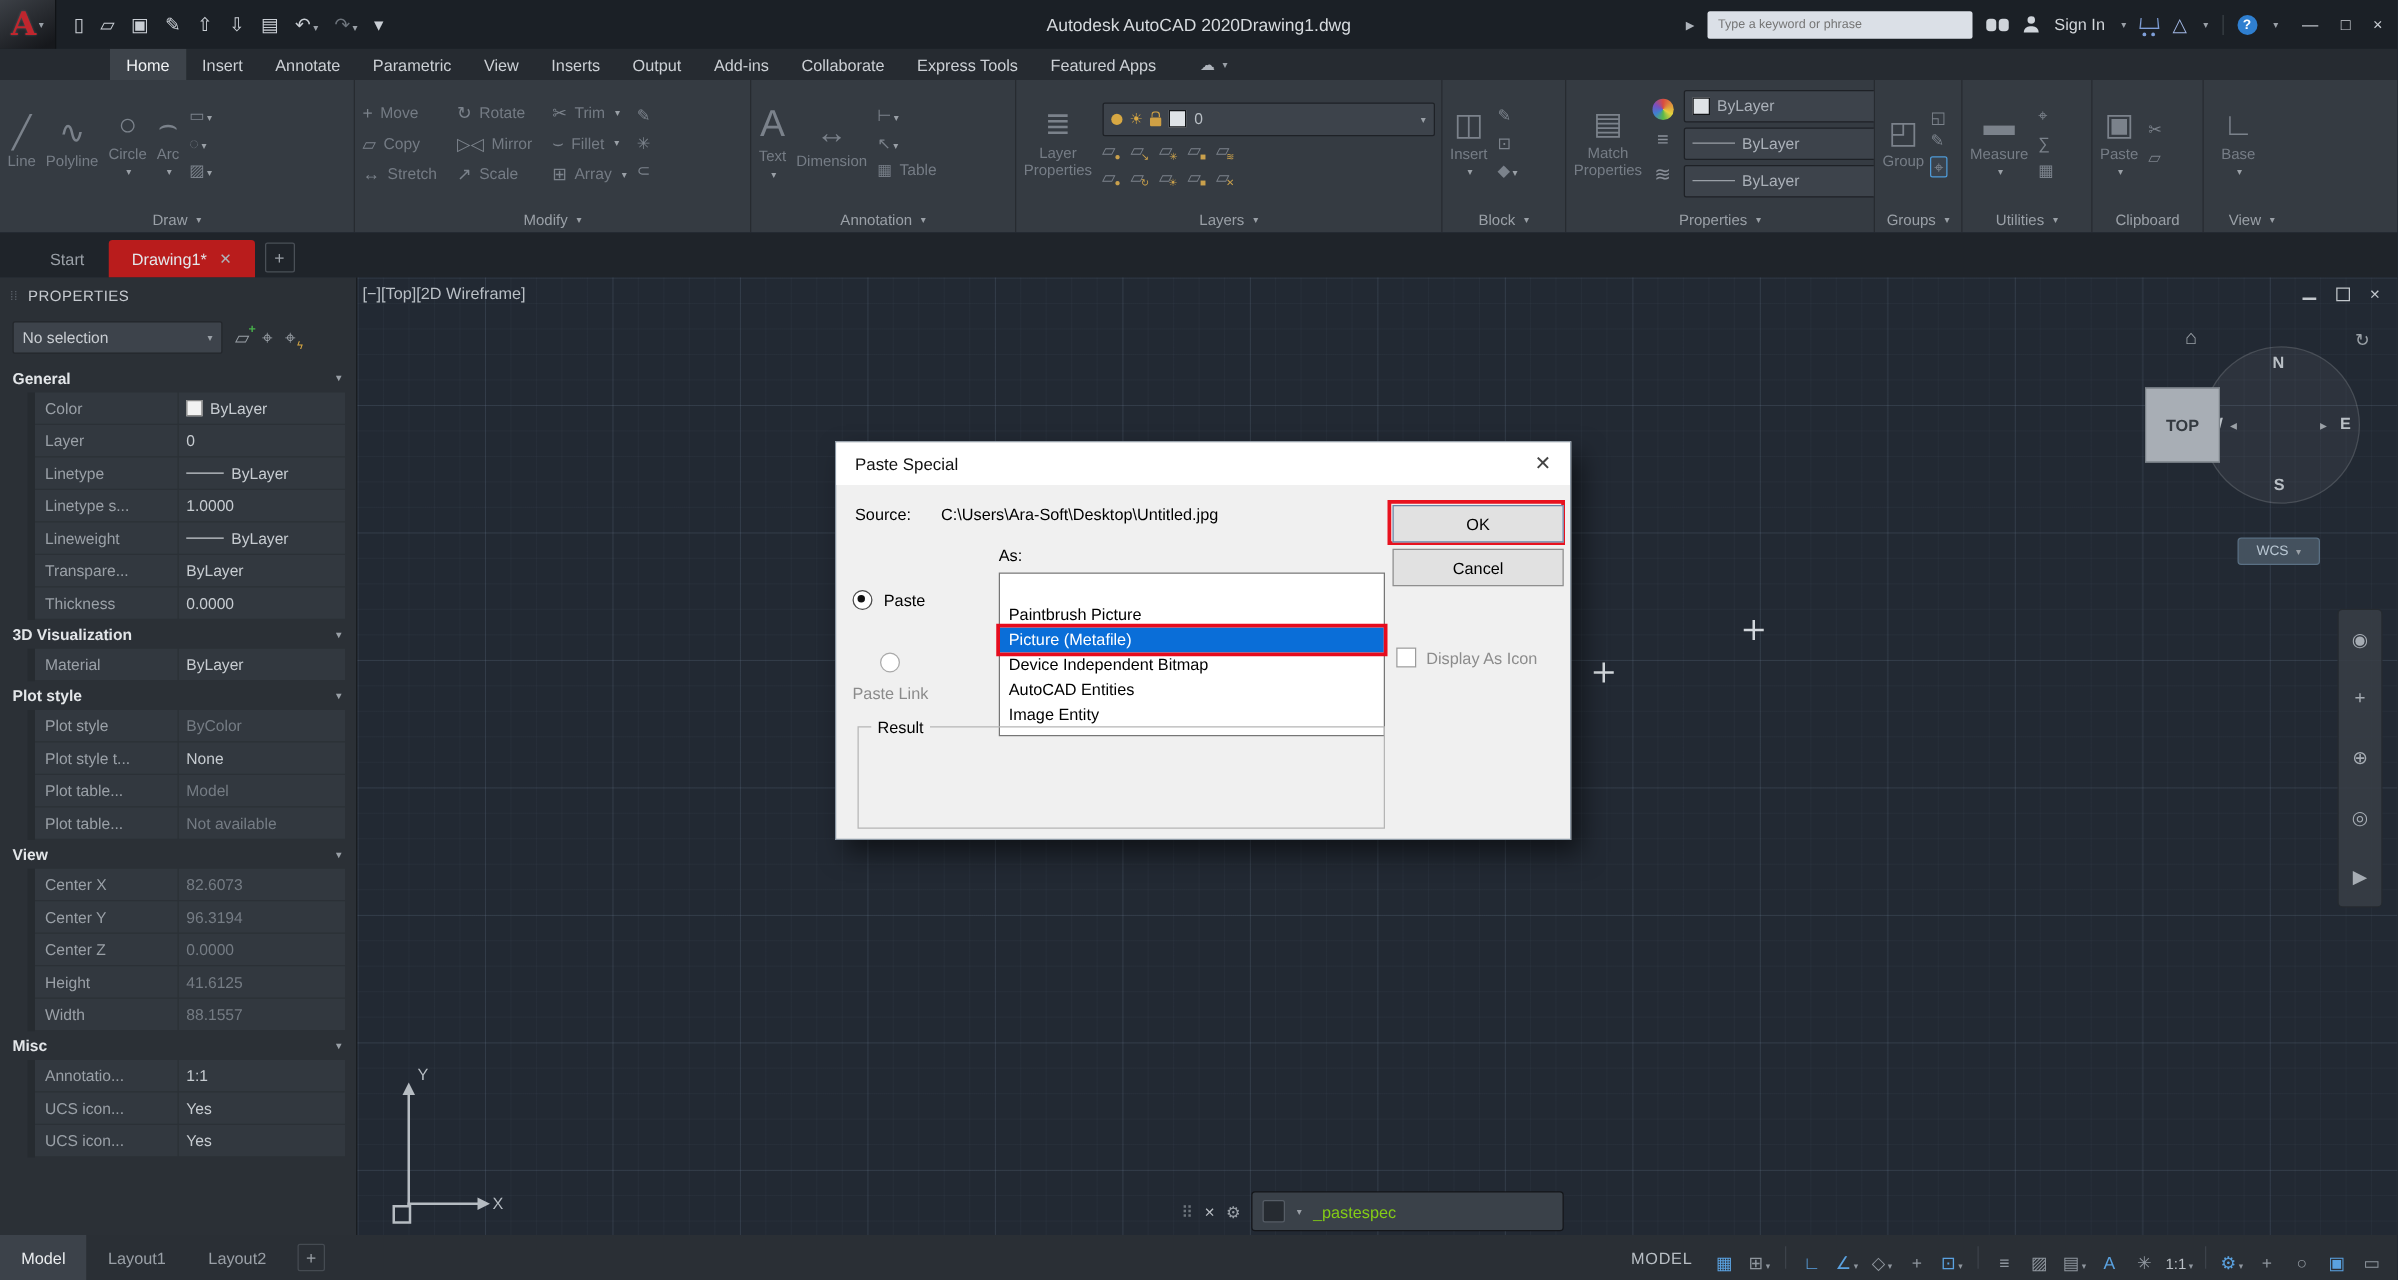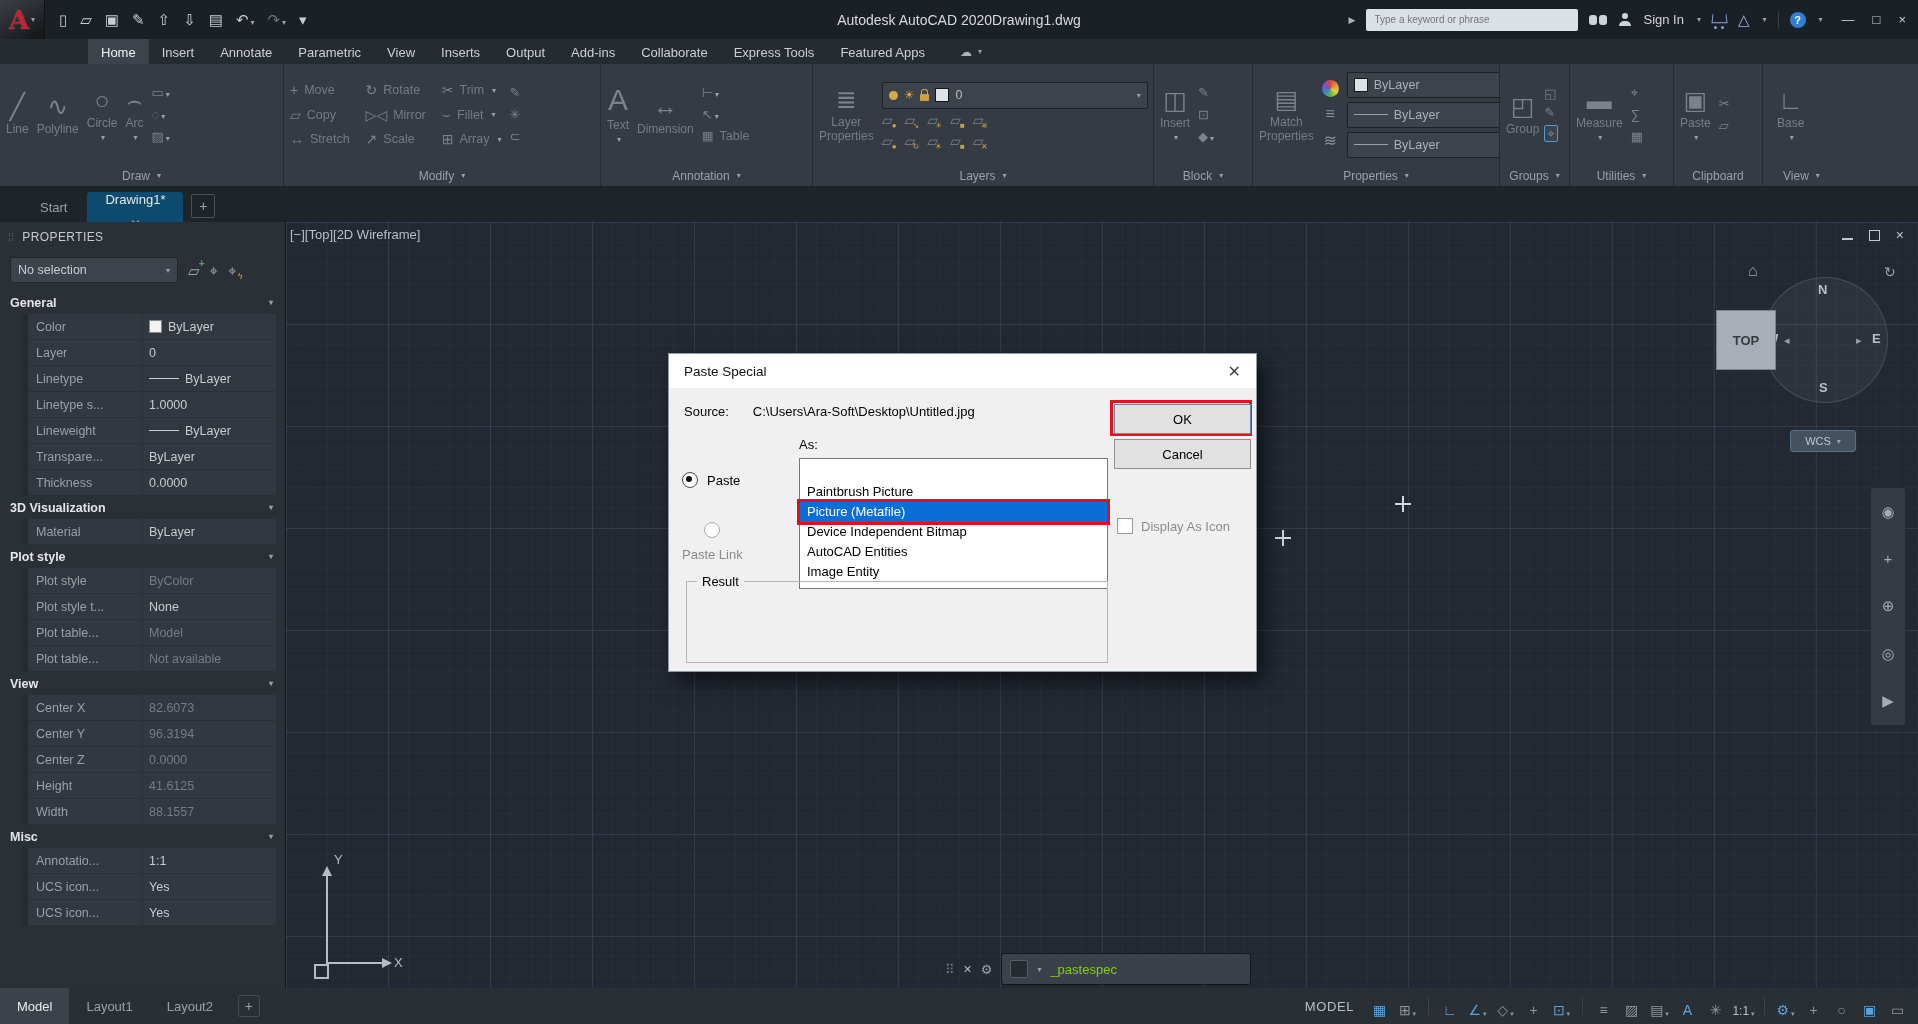--- a/index.html
+++ b/index.html
@@ -70,21 +70,21 @@
   .propcol{display:flex;flex-direction:column;gap:8px;align-items:center;color:#8a9099;}
   .pdrop{width:150px;height:24px;background:#3d434b;border:1px solid #1e2126;border-radius:2px;display:flex;align-items:center;gap:6px;padding:0 6px;color:#aab0b8;font-size:12.5px;cursor:pointer;}
   .pdrops{display:flex;flex-direction:column;gap:4px;}
   .lineglyph{display:inline-block;width:34px;height:1px;background:#9aa0a7;}
   .blue-box{border:1px solid #4f9bd8;border-radius:2px;padding:1px 2px;background:#3a424c;}
 
   
   .filetabs{height:36px;background:#1f242a;display:flex;align-items:flex-end;padding-left:22px;gap:2px;}
   .ftab{height:30px;display:flex;align-items:center;gap:10px;padding:0 18px;font-size:13px;color:#9aa0a7;
         border-radius:3px 3px 0 0;cursor:pointer;}
-  .ftab.active{background:#0c4a6e;color:#e4e7ea;flex-direction:column;}
+  .ftab.active{background:#b91c1c;color:#e4e7ea;}
   .ftab .x{font-size:12px;color:#aeb4ba;}
   .ftab-plus{width:22px;height:22px;margin:0 0 4px 6px;border:1px solid #4a5057;border-radius:2px;color:#9aa0a7;
              display:flex;align-items:center;justify-content:center;font-size:14px;cursor:pointer;}
 
   
   .main{position:absolute;top:222px;bottom:36px;left:0;right:0;display:flex;}
 
   
   .palette{width:285px;background:#2b3036;border-right:1px solid #14171b;display:flex;flex-direction:column;flex:none;font-size:12.5px;}
   .pal-header{height:30px;display:flex;align-items:center;gap:8px;padding-left:8px;color:#c6cad0;font-size:12px;letter-spacing:.4px;}

